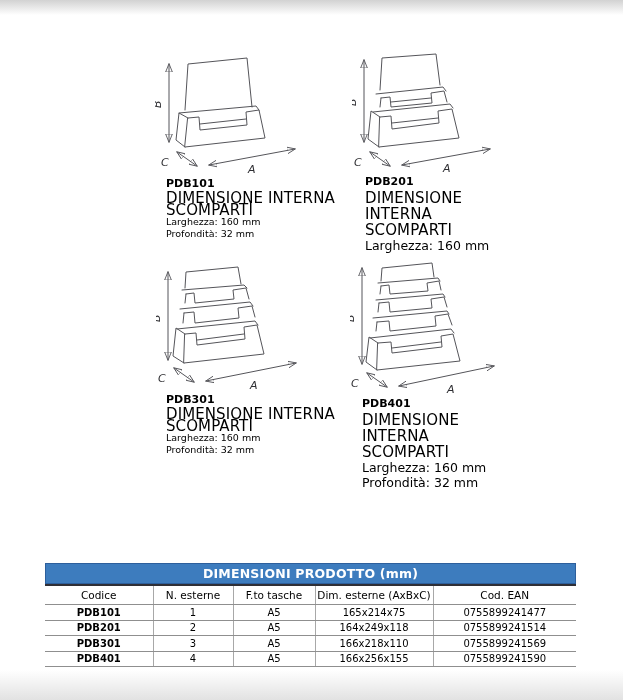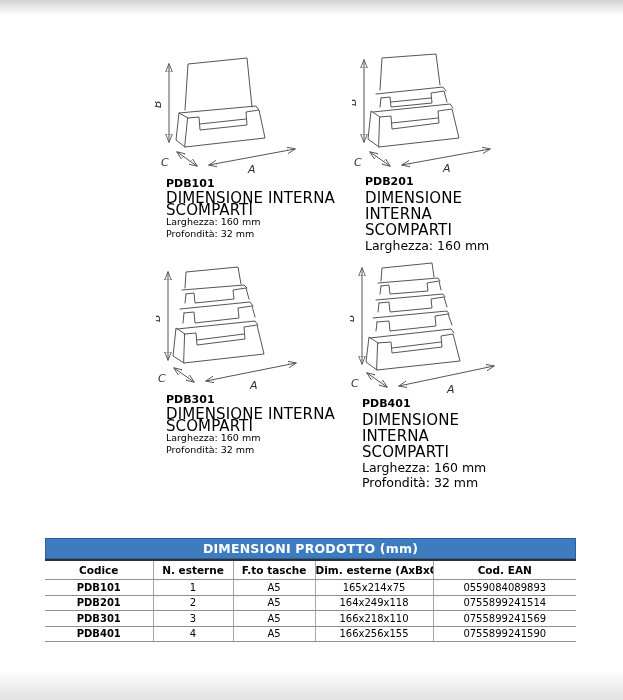--- a/index.html
+++ b/index.html
@@ -26,33 +26,33 @@
   #fig1 .fig-text{padding-left:11px;}
   #fig2 .fig-text{padding-left:13px;}
   #fig3 .fig-text{padding-left:10px;}
   #fig4 .fig-text{padding-left:12px;}
   .fig-code{font-size:11px;font-weight:bold;line-height:14px;margin-bottom:1px;}
   .fig-desc{font-size:15px;line-height:12px;letter-spacing:0.1px;}
   .fig-dim{font-size:9.5px;line-height:12px;}
   .figure.emph .fig-desc{line-height:16px;}
   .figure.emph .fig-dim{font-size:12.5px;line-height:15px;}
 
-  .spec-wrap{position:absolute;left:45px;top:538px;width:531px;}
+  .spec-wrap{position:absolute;left:45px;top:563px;width:531px;}
   .tbl-title{
     background:#3d7cbe;border:1px solid #2d5f9c;
     color:#ffffff;font-weight:bold;font-size:12.5px;letter-spacing:0.2px;
     text-align:center;height:19px;line-height:19px;
   }
   table.spec{border-collapse:collapse;width:531px;table-layout:fixed;
     border-top:2px solid #2f2f36;}
   table.spec th, table.spec td{
     text-align:center;padding:0;border-bottom:1.5px solid #8f8f8f;
     overflow:hidden;white-space:nowrap;
   }
-  table.spec th{font-size:10.5px;font-weight:bold;height:18px;}
+  table.spec th{font-size:10.5px;font-weight:normal;height:18px;}
   table.spec td{font-size:10px;height:14.5px;}
   table.spec td.code{font-weight:bold;}
   table.spec .vsep{border-left:1px solid #a8a8a8;}
 </style>
 </head>
 <body>
 
 <div class="page">
   <div class="shade-top"></div>
 
@@ -235,21 +235,21 @@
           <th class="vsep">Dim. esterne (AxBxC)</th>
           <th class="vsep">Cod. EAN</th>
         </tr>
       </thead>
       <tbody>
         <tr>
           <td class="code">PDB101</td>
           <td class="vsep">1</td>
           <td class="vsep">A5</td>
           <td class="vsep">165x214x75</td>
-          <td class="vsep">0559084089893</td>
+          <td class="vsep">0755899241477</td>
         </tr>
         <tr>
           <td class="code">PDB201</td>
           <td class="vsep">2</td>
           <td class="vsep">A5</td>
           <td class="vsep">164x249x118</td>
           <td class="vsep">0755899241514</td>
         </tr>
         <tr>
           <td class="code">PDB301</td>

